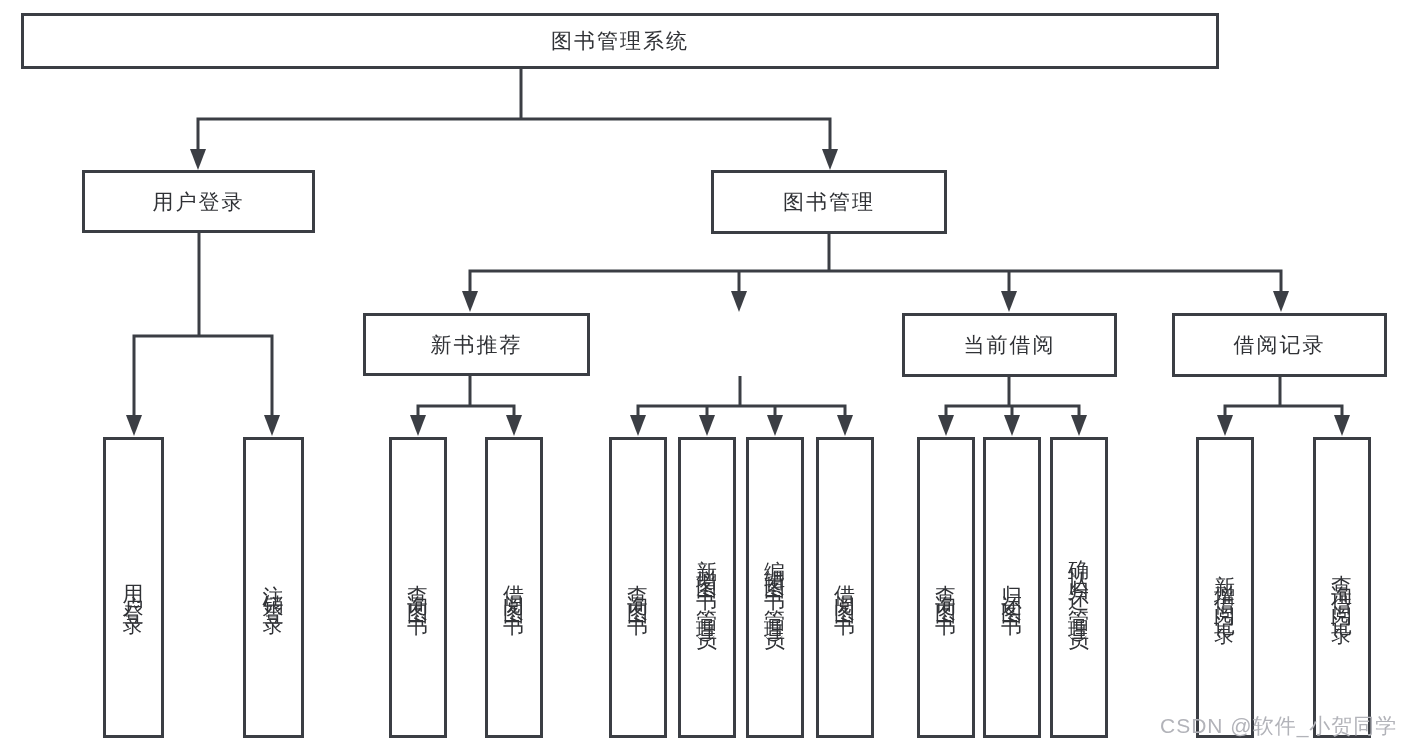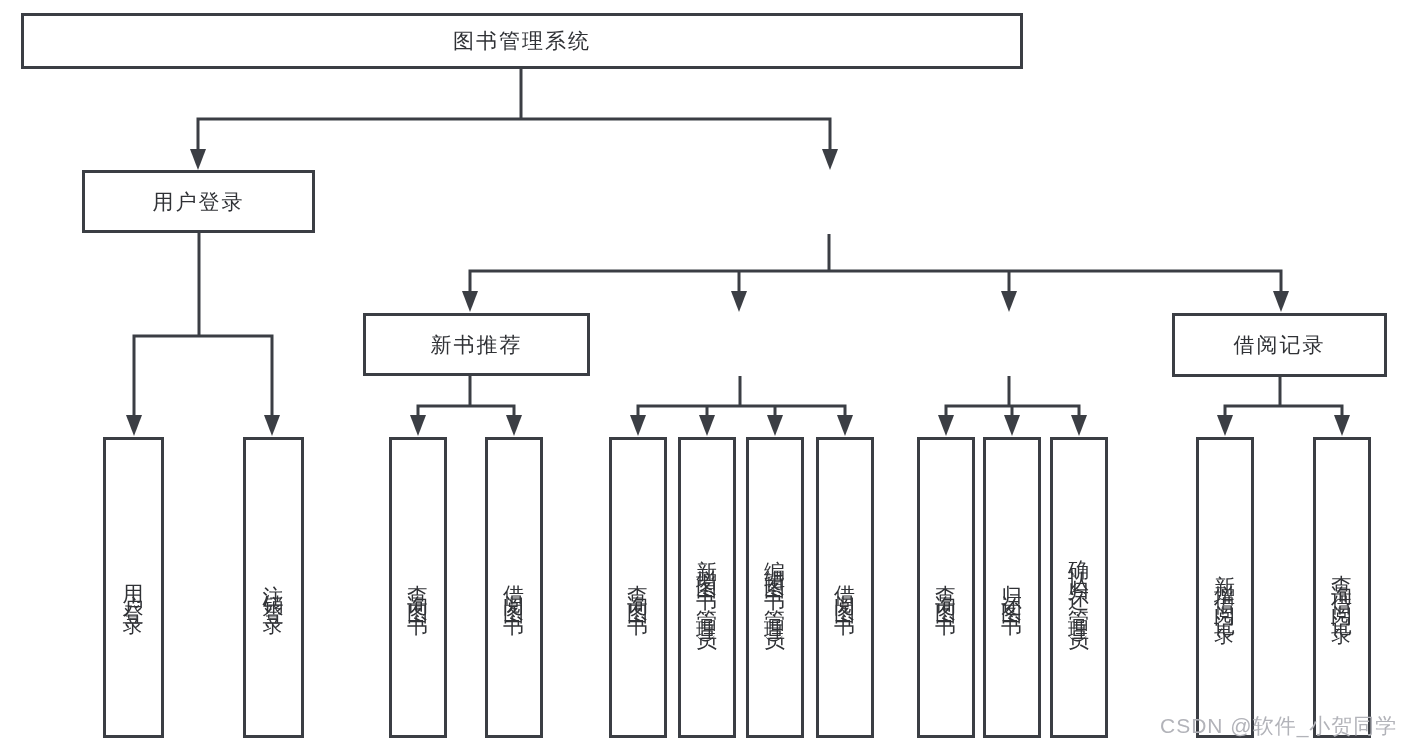--- a/index.html
+++ b/index.html
@@ -109,30 +109,36 @@
       <polygon points="767,415 783,415 775,436"></polygon>
       <polygon points="837,415 853,415 845,436"></polygon>
       <polygon points="938,415 954,415 946,436"></polygon>
       <polygon points="1004,415 1020,415 1012,436"></polygon>
       <polygon points="1071,415 1087,415 1079,436"></polygon>
       <polygon points="1217,415 1233,415 1225,436"></polygon>
       <polygon points="1334,415 1350,415 1342,436"></polygon>
     </g>
   </svg>
 
-  <div class="box" style="left:21px; top:13px; width:1002px; height:56px;">
+  <div class="box" style="left:21px; top:13px; width:1198px; height:56px;">
     <span class="h-label">图书管理系统</span>
   </div>
 
   <div class="box" style="left:82px; top:170px; width:233px; height:63px;">
     <span class="h-label">用户登录</span>
   </div>
+  <div class="box" style="left:711px; top:170px; width:236px; height:64px;">
+    <span class="h-label">图书管理</span>
+  </div>
 
   <div class="box" style="left:363px; top:313px; width:227px; height:63px;">
     <span class="h-label">新书推荐</span>
+  </div>
+  <div class="box" style="left:902px; top:313px; width:215px; height:64px;">
+    <span class="h-label">当前借阅</span>
   </div>
   <div class="box" style="left:1172px; top:313px; width:215px; height:64px;">
     <span class="h-label">借阅记录</span>
   </div>
 
   <div class="box" style="left:103px; top:437px; width:61px; height:301px;">
     <span class="v-label">用户登录</span>
   </div>
   <div class="box" style="left:243px; top:437px; width:61px; height:301px;">
     <span class="v-label">注销登录</span>

